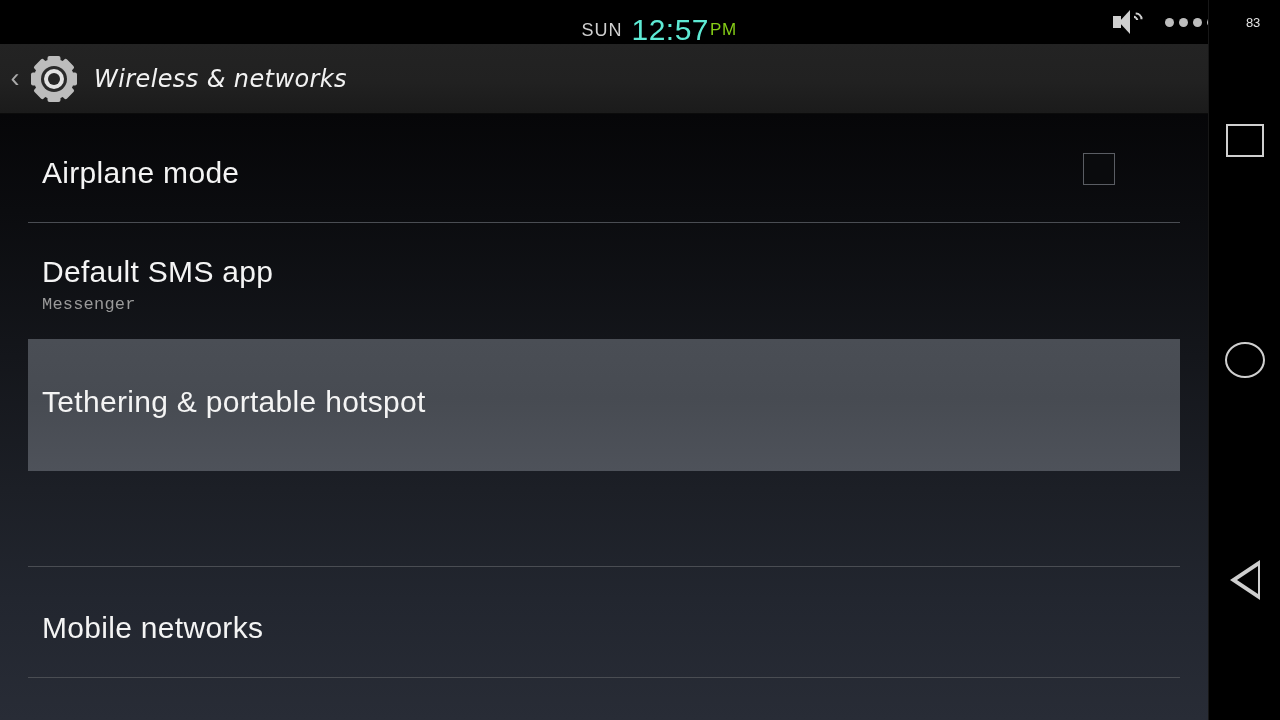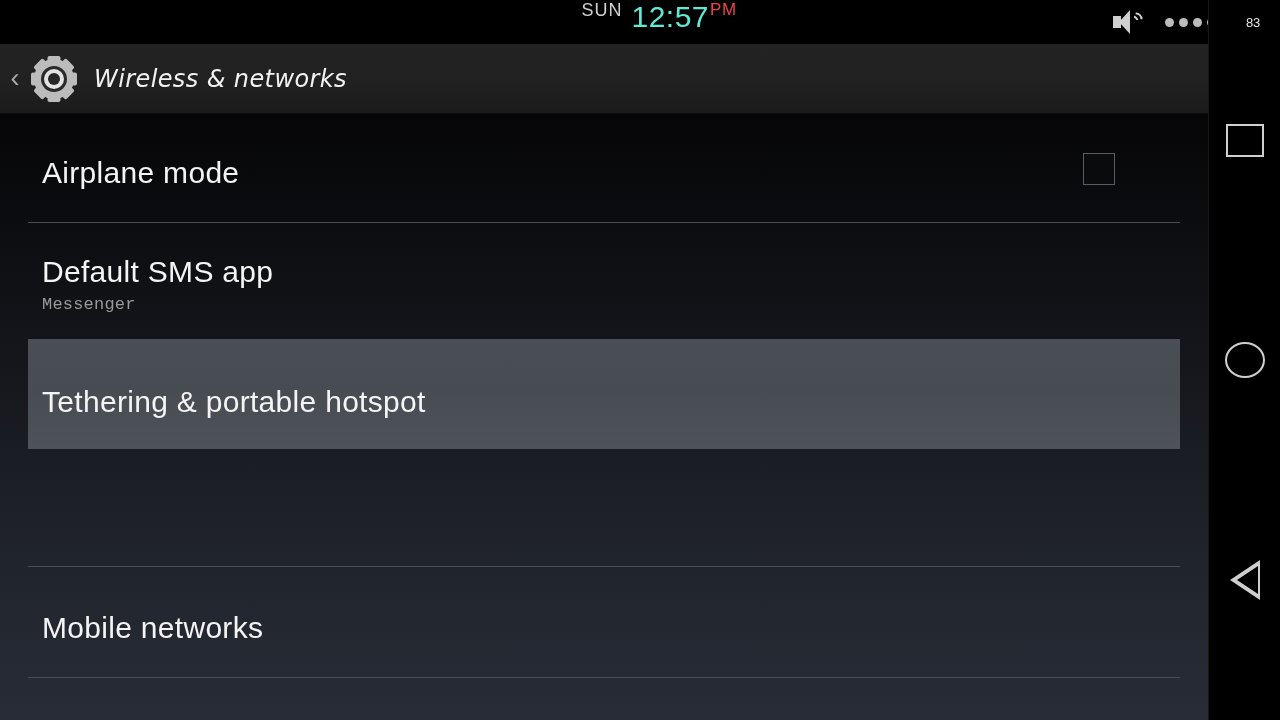--- a/index.html
+++ b/index.html
@@ -13,27 +13,27 @@
 
   #screen { position:relative; width:1280px; height:720px; background:#000; }
 
   
   .statusbar{
     position:absolute; left:0; top:0; width:1280px; height:44px;
     background:#000; color:#d8d8d8;
   }
   .clock{
     position:absolute; left:0; top:0; width:1280px; height:60px;
-    display:flex; justify-content:center;
+    display:flex; align-items:center; justify-content:center;
     letter-spacing:.3px;
     padding-left:38px;
   }
   .clock .dow{ font-size:18px; color:#cfcfcf; margin-right:9px; letter-spacing:1px;}
   .clock .time{ font-size:30px; color:#5eead4; font-weight:400; letter-spacing:.5px;}
-  .clock .mer{ font-size:17px; color:#ef4444; margin-left:1px; letter-spacing:.5px;}
+  .clock .mer{ font-size:17px; color:#84cc16; margin-left:1px; letter-spacing:.5px;}
 
   .sb-right{
     position:absolute; right:12px; top:0; height:44px;
     display:flex; align-items:center; gap:22px;
   }
   .ic-speaker{ width:30px; height:26px; position:relative; }
   .ic-speaker .body{
     position:absolute; left:0; top:7px; width:8px; height:12px; background:#cfcfcf;
   }
   .ic-speaker .cone{
@@ -214,21 +214,21 @@
       <div class="row-label" style="top:42px;">Airplane mode</div>
       <div class="checkbox" style="left:1083px; top:39px;"></div>
     </div>
     <div class="divider" style="top:108px;"></div>
 
     <div class="row" style="top:109px; height:112px;">
       <div class="row-label" style="top:32px;">Default SMS app</div>
       <div class="row-sub" style="top:72px;font-family:Liberation Mono, monospace;">Messenger</div>
     </div>
 
-    <div class="highlight" style="top:225px; height:110px;">
+    <div class="highlight" style="top:225px; height:132px;">
       <div class="row-label" style="left:14px; top:46px;">Tethering &amp; portable hotspot</div>
     </div>
 
     <div class="divider" style="top:452px;"></div>
 
     <div class="row" style="top:453px; height:110px;">
       <div class="row-label" style="top:44px;">Mobile networks</div>
     </div>
     <div class="divider" style="top:563px;"></div>
 

